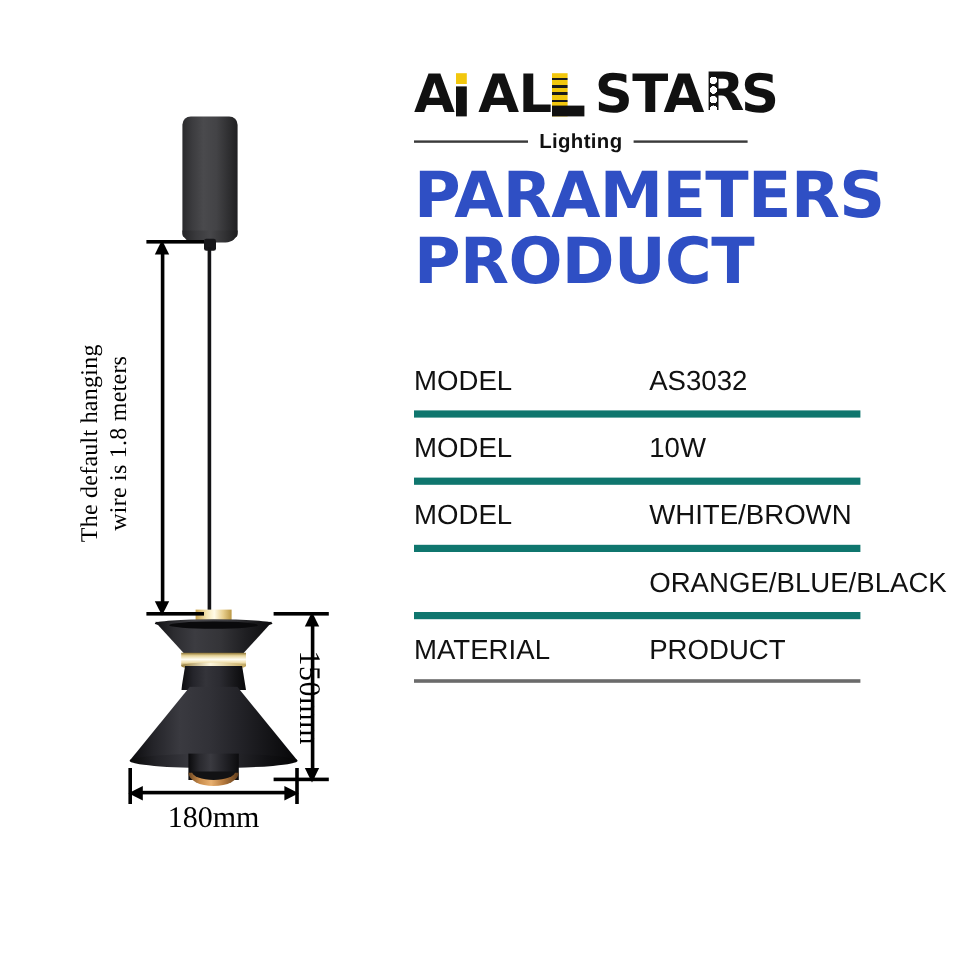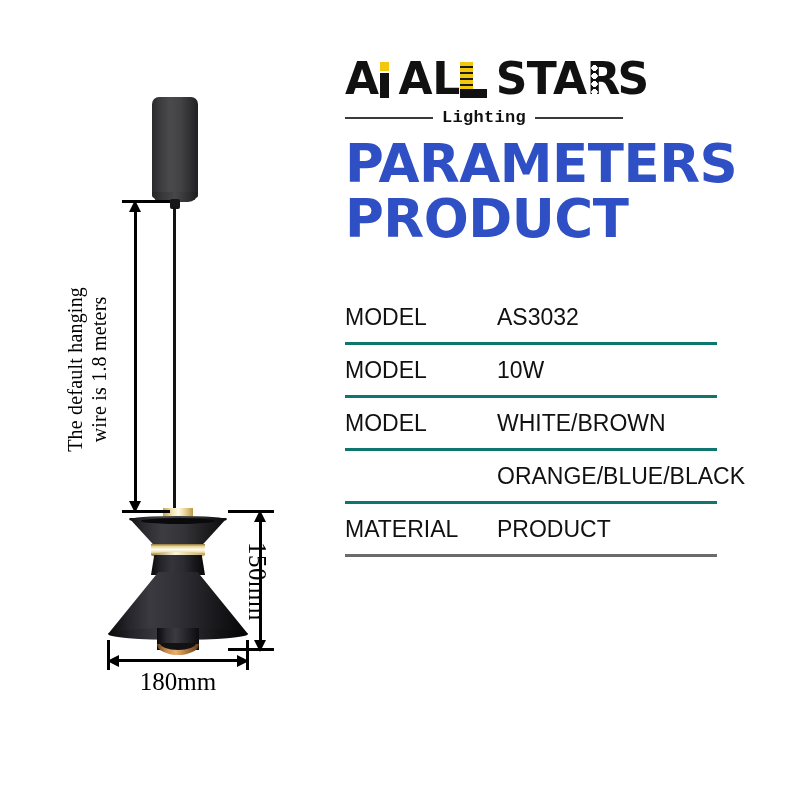--- a/index.html
+++ b/index.html
@@ -326,21 +326,21 @@
     align-items: center;
     gap: 9px;
     margin-top: 7px;
   }
   #logo-sub .rule { flex: 1; height: 2px; background: #3a3a3a; }
   #logo-sub .sub-text {
     font-size: 17px;
     font-weight: bold;
     color: #111;
     letter-spacing: .3px;
-    font-family: Liberation Mono, monospace;
+    font-family: Liberation Sans, sans-serif;
   }
 
   
   #panel-title {
     position: absolute;
     left: 0; top: 137px;
     width: 380px;
     font-size: 53px;
     font-weight: bold;
     line-height: 1.03;
@@ -352,35 +352,36 @@
   
   #spec-table {
     position: absolute;
     left: 0; top: 292px;
     width: 372px;
   }
   .spec-row {
     display: flex;
     align-items: center;
     height: 50px;
-    border-bottom: 3px solid #0f766e;
+    border-bottom: 6px solid #0f766e;
   }
   .spec-row.last { border-bottom: 3px solid #6b6b6b; }
   .spec-key {
     width: 152px;
     flex: none;
     font-size: 23px;
     color: #111;
     font-family: "Liberation Sans", sans-serif;
   }
   .spec-val {
     flex: 1;
     font-size: 23px;
     color: #111;
     font-family: "Liberation Sans", sans-serif;
+    margin-left: 44px;
   }
   .spec-row.continuation .spec-val {
     text-align: left;
     padding-right: 2px;
   }
 </style>
 </head>
 <body>
 
 <div id="product-diagram">

